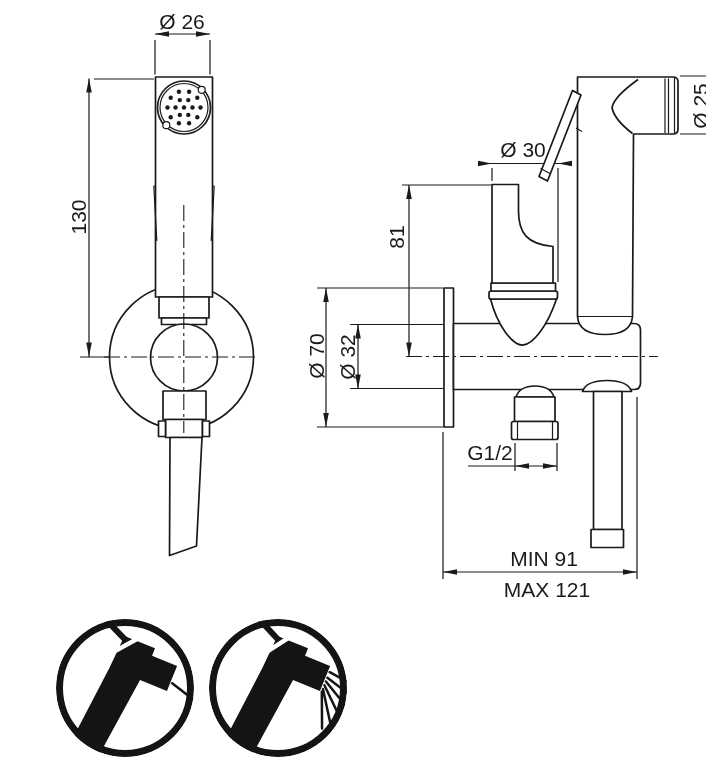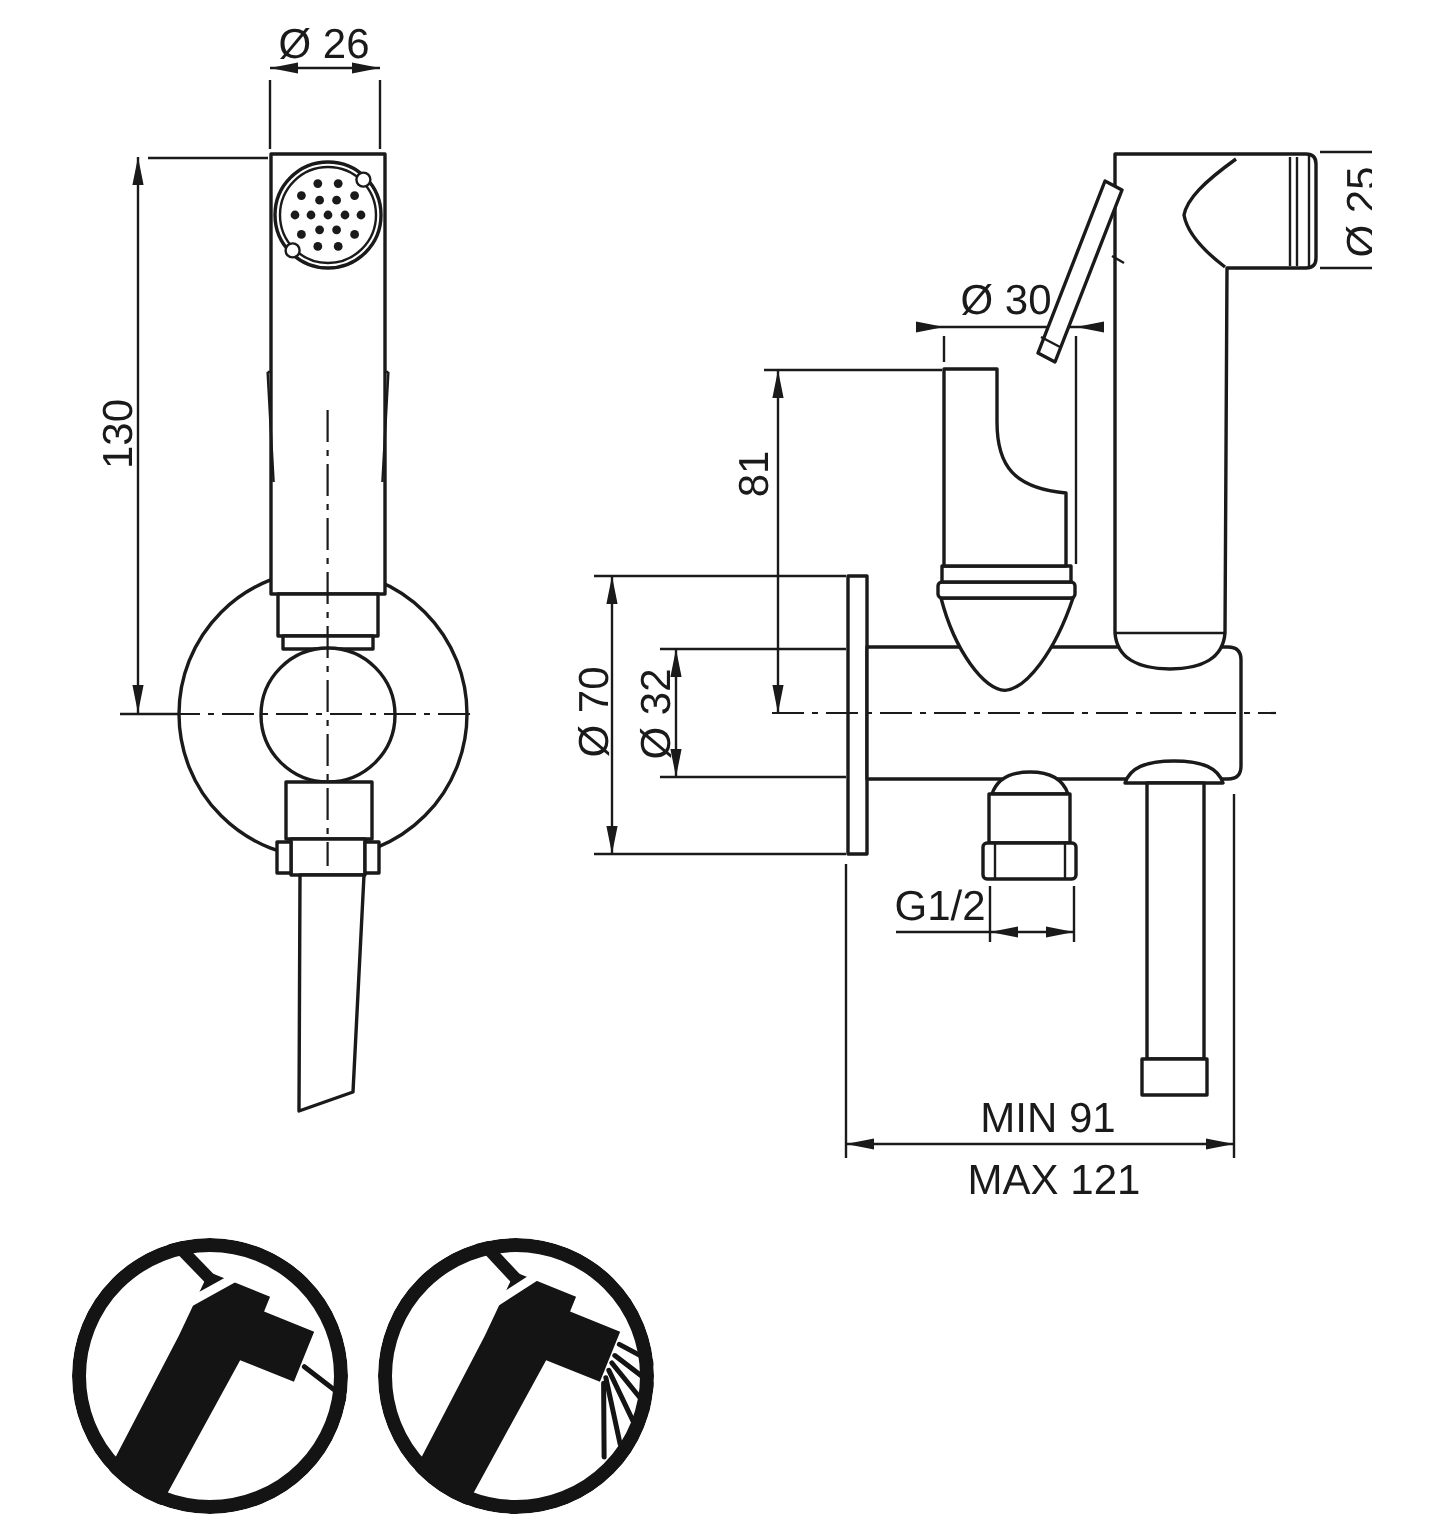--- a/index.html
+++ b/index.html
@@ -1,17 +1,17 @@
 <!DOCTYPE html>
 <html><head>
 <meta charset="utf-8">
 <style>
   html,body{margin:0;padding:0;background:#ffffff;}
   .canvas{position:relative;width:686px;height:767px;background:#ffffff;overflow:hidden;
-          font-family:"Liberation Sans", sans-serif;}
+          font-family:"Liberation Sans", sans-serif;margin-left:20px;}
   svg{display:block;}
   .obj{fill:none;stroke:#1a1a1a;stroke-width:1.7;stroke-linejoin:round;}
   .objf{fill:#ffffff;stroke:#1a1a1a;stroke-width:1.7;stroke-linejoin:round;}
   .thin{fill:none;stroke:#1a1a1a;stroke-width:1.2;}
   .cl{fill:none;stroke:#1a1a1a;stroke-width:1.1;stroke-dasharray:16 4 3 4;}
   .ah{fill:#1a1a1a;stroke:none;}
   .dimtext{font-family:"Liberation Sans", sans-serif;font-size:21px;fill:#1a1a1a;}
   .hole{fill:#1a1a1a;stroke:none;}
   .sil{fill:#141414;stroke:none;}
   .ring{fill:none;stroke:#141414;stroke-width:7;}

